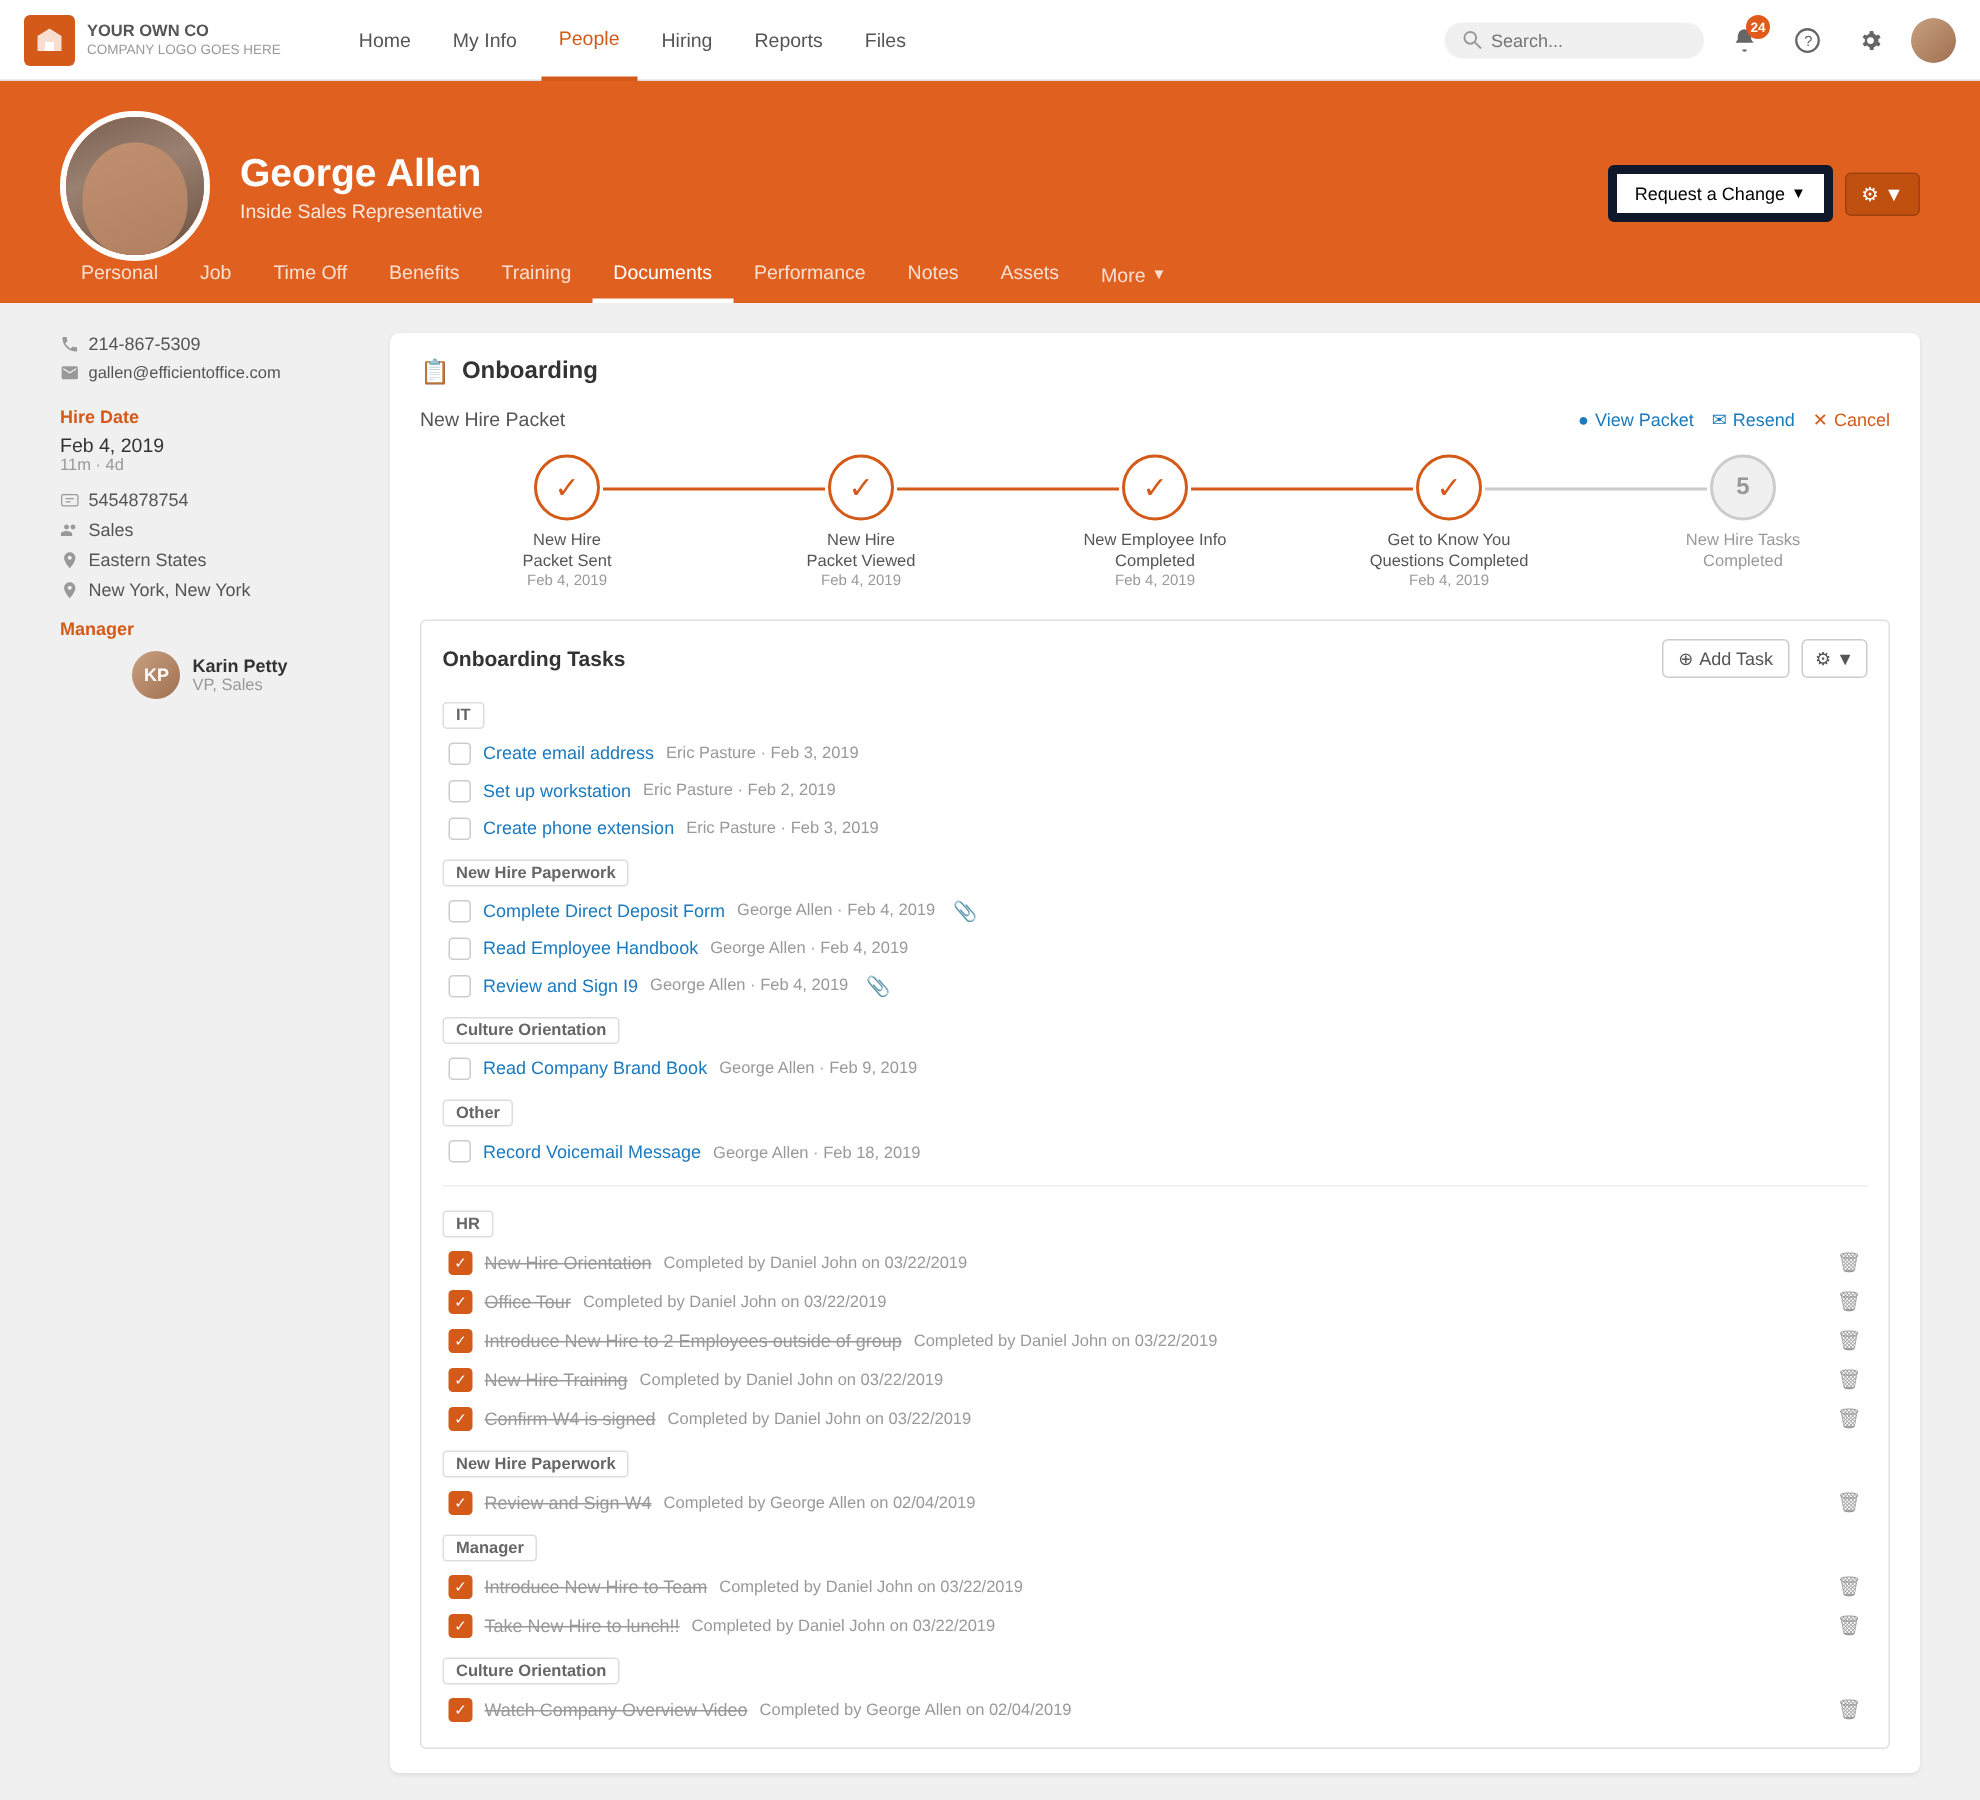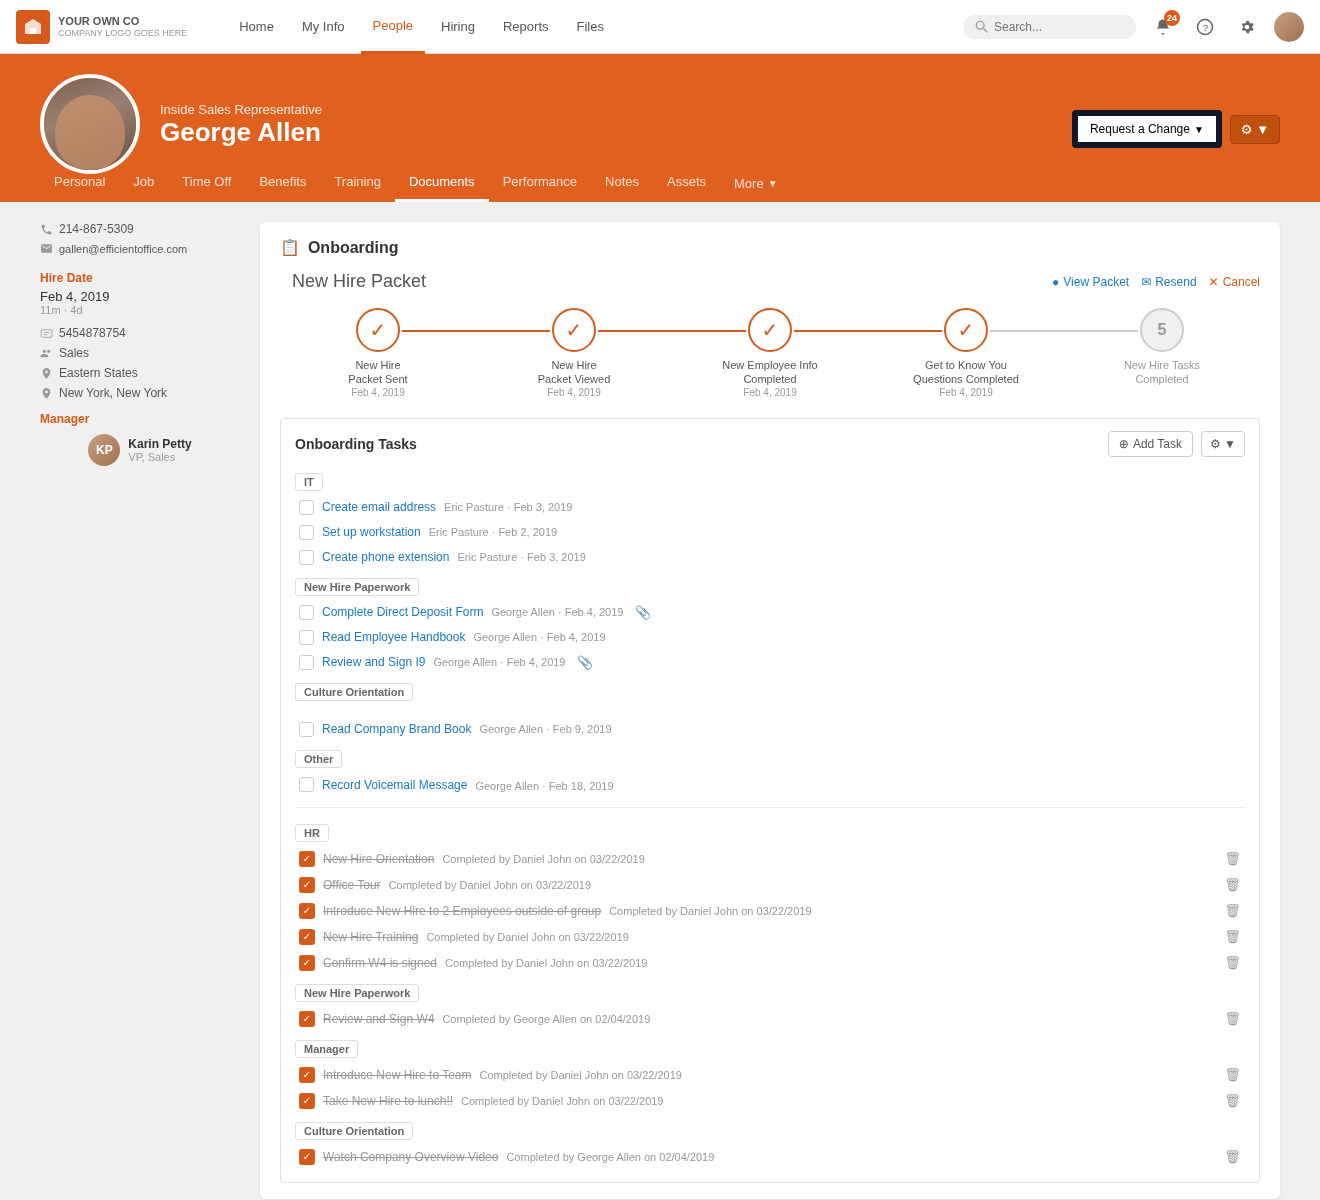--- a/index.html
+++ b/index.html
@@ -80,22 +80,22 @@
 
 <div style="background:#e06020;">
   <div style="display:flex;align-items:flex-end;gap:20px;padding:20px 40px 0;max-width:1320px;margin:0 auto;">
     <div style="width:100px;height:100px;border-radius:50%;border:4px solid white;overflow:hidden;background:#ccc;margin-bottom:-10px;flex-shrink:0;">
       <div style="width:100%;height:100%;background:linear-gradient(160deg,#7a6050 0%,#9a8070 40%,#6a5040 100%);display:flex;align-items:flex-end;justify-content:center;">
 
         <div style="width:70px;height:75px;background:linear-gradient(160deg,#c09070,#b08060);border-radius:50% 50% 45% 45%;margin-bottom:0;"></div>
       </div>
     </div>
     <div style="flex:1;padding-bottom:16px;">
+      <div style="font-size:26px;font-weight:600;color:white;">George Allen</div>
       <div style="font-size:13px;color:rgba(255,255,255,0.85);margin-top:2px;">Inside Sales Representative</div>
-      <div style="font-size:26px;font-weight:600;color:white;">George Allen</div>
     </div>
     <div style="display:flex;align-items:center;gap:8px;padding-bottom:16px;">
       <button style="background:white;border:6px solid #0f172a;padding:6px 12px;border-radius:4px;font-size:12px;cursor:pointer;display:flex;align-items:center;gap:4px;">
         <span>Request a Change</span>
         <span style="font-size:10px;">▼</span>
       </button>
       <button style="background:#c05010;border:1px solid #a04010;color:white;padding:6px 10px;border-radius:4px;font-size:13px;cursor:pointer;">⚙ ▼</button>
     </div>
   </div>
   <div style="display:flex;padding:0 40px;max-width:1320px;margin:0 auto;">
@@ -174,21 +174,21 @@
   <div style="flex:1;">
 
     <div style="background:white;border-radius:6px;padding:16px 20px;margin-bottom:16px;box-shadow:0 1px 3px rgba(0,0,0,0.08);">
 
       <div style="display:flex;align-items:center;gap:8px;margin-bottom:14px;">
         <span style="color:#d45a1a;font-size:16px;">📋</span>
         <span style="font-size:16px;font-weight:600;color:#333;">Onboarding</span>
       </div>
 
       <div style="display:flex;justify-content:space-between;align-items:center;margin-bottom:16px;">
-        <span style="font-size:18px;color:#555;font-weight:500;margin-left:12px;">New Hire Packet</span>
+        <span style="font-size:13px;color:#555;font-weight:500;">New Hire Packet</span>
         <div style="display:flex;gap:12px;">
           <a style="font-size:12px;cursor:pointer;display:flex;align-items:center;gap:4px;color:#1a7abf;text-decoration:none;">
             <span style="color:#1a7abf;">●</span>
             <span>View Packet</span>
           </a>
           <a style="font-size:12px;cursor:pointer;display:flex;align-items:center;gap:4px;color:#1a7abf;text-decoration:none;">
             <span>✉</span>
             <span>Resend</span>
           </a>
           <a style="font-size:12px;cursor:pointer;display:flex;align-items:center;gap:4px;color:#d45a1a;text-decoration:none;">
@@ -287,21 +287,21 @@
         </div>
         <div style="display:flex;align-items:center;padding:5px 4px;gap:8px;">
           <div style="width:15px;height:15px;border:1px solid #ccc;border-radius:3px;flex-shrink:0;cursor:pointer;"></div>
           <span style="color:#1a7abf;font-size:12px;cursor:pointer;">Review and Sign I9</span>
           <span style="font-size:11px;color:#999;">George Allen · Feb 4, 2019</span>
           <span style="font-size:13px;color:#999;cursor:pointer;margin-left:4px;">📎</span>
         </div>
 
         
         <div style="display:inline-block;font-size:11px;color:#666;font-weight:600;padding:2px 8px;border:1px solid #ddd;border-radius:3px;margin:8px 0 4px;">Culture Orientation</div>
-        <div style="display:flex;align-items:center;padding:5px 4px;gap:8px;margin-top:12px;">
+        <div style="display:flex;align-items:center;padding:5px 4px;gap:8px;">
           <div style="width:15px;height:15px;border:1px solid #ccc;border-radius:3px;flex-shrink:0;cursor:pointer;"></div>
           <span style="color:#1a7abf;font-size:12px;cursor:pointer;">Read Company Brand Book</span>
           <span style="font-size:11px;color:#999;">George Allen · Feb 9, 2019</span>
         </div>
 
         
         <div style="display:inline-block;font-size:11px;color:#666;font-weight:600;padding:2px 8px;border:1px solid #ddd;border-radius:3px;margin:8px 0 4px;">Other</div>
         <div style="display:flex;align-items:flex-end;padding:5px 4px;gap:8px;">
           <div style="width:15px;height:15px;border:1px solid #ccc;border-radius:3px;flex-shrink:0;cursor:pointer;"></div>
           <span style="color:#1a7abf;font-size:12px;cursor:pointer;">Record Voicemail Message</span>

